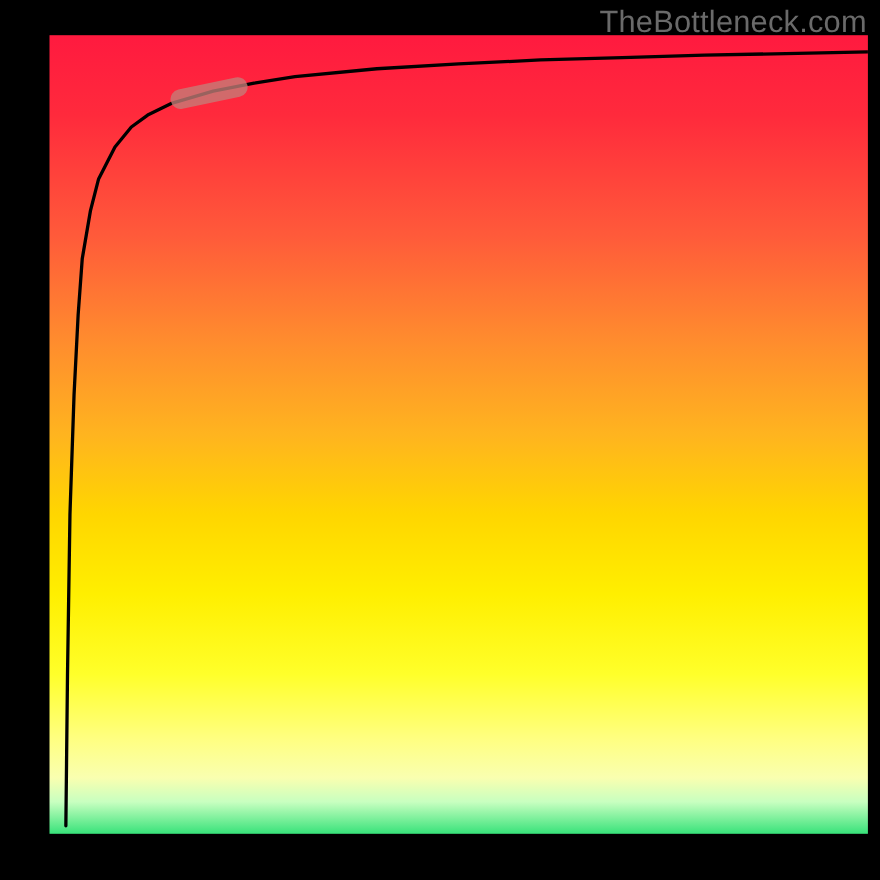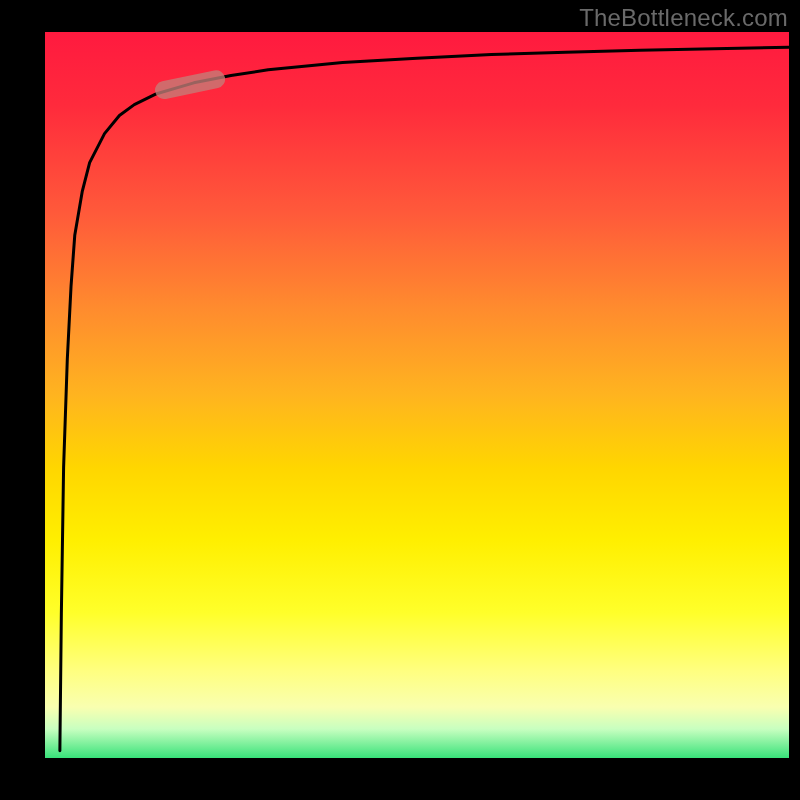--- a/index.html
+++ b/index.html
@@ -8,21 +8,21 @@
     position: relative;
     width: 800px;
     height: 800px;
     background: #000000;
   }
   .watermark {
     position: absolute;
     top: 4px;
     right: 12px;
     font-family: Arial, Helvetica, sans-serif;
-    font-size: 24px;
+    font-size: 28px;
     color: #6a6a6a;
     font-weight: 400;
     letter-spacing: 0.2px;
   }
   .plot-area {
     position: absolute;
     left: 45px;
     top: 32px;
     width: 744px;
     height: 726px;

